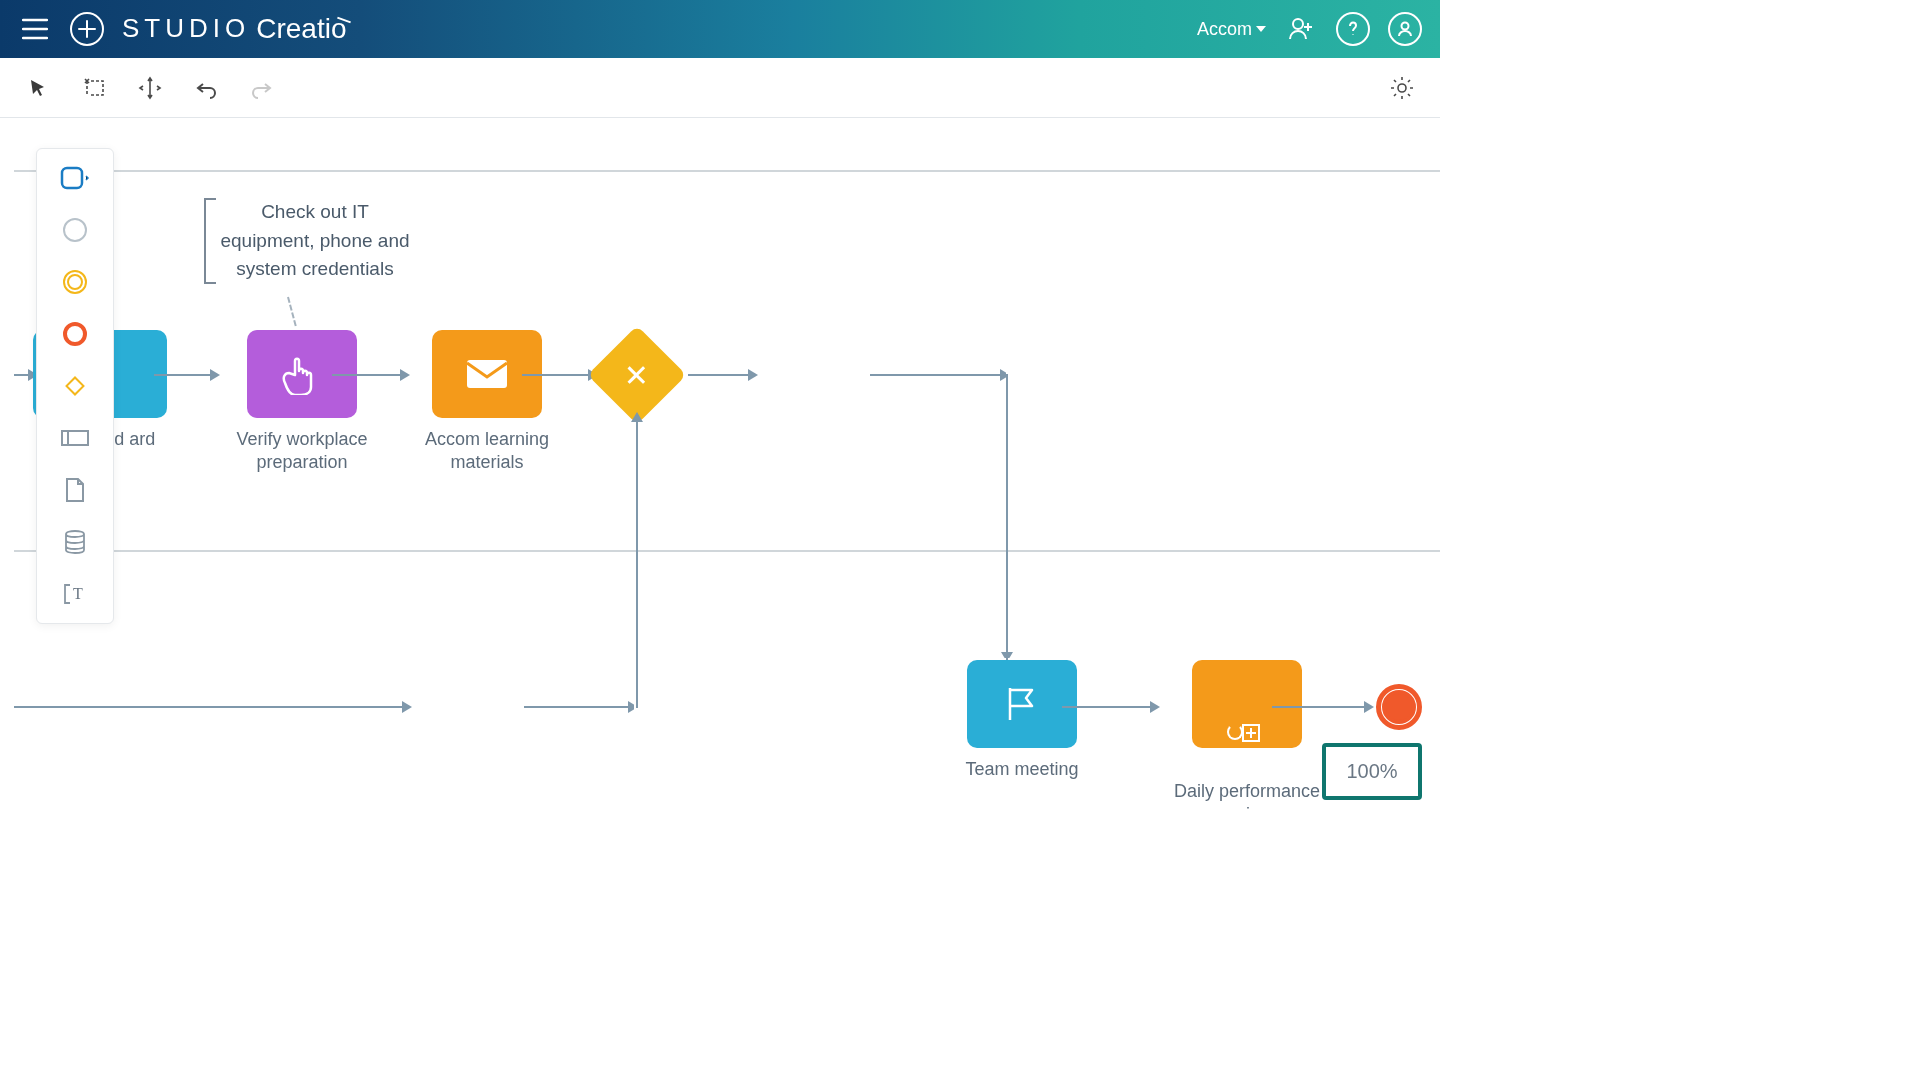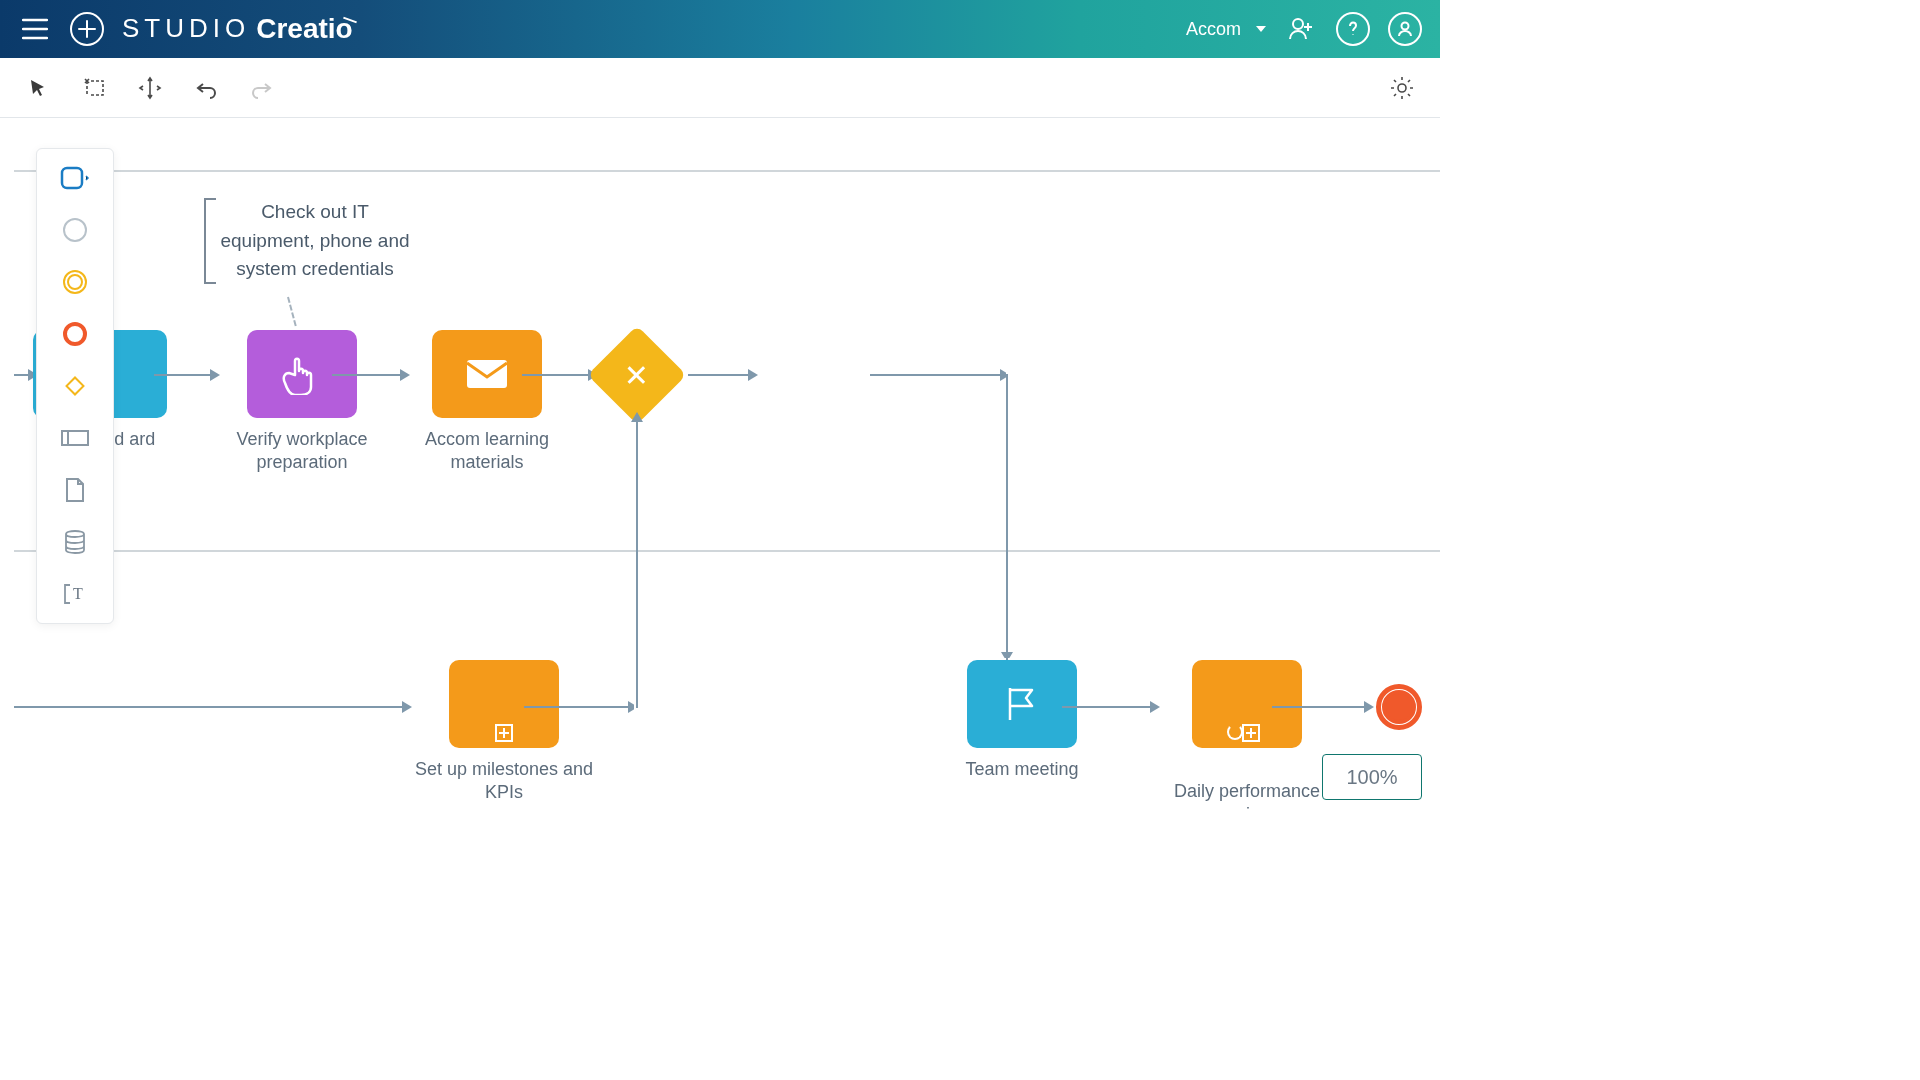--- a/index.html
+++ b/index.html
@@ -20,23 +20,23 @@
     color: #fff;
     padding: 0 18px;
     gap: 18px;
   }
   .menu-icon, .plus-btn, .hdr-icon {
     width: 34px; height: 34px; display:flex;align-items:center;justify-content:center;
   }
   .plus-btn { border:2px solid #fff; border-radius:50%; }
   .logo-wrap { flex:1; display:flex; justify-content:flex-start; }
   .logo-studio { font-size:26px; font-weight:400; letter-spacing:5px; }
-  .logo-creatio { font-size:28px; font-weight:700; margin-left:6px; position:relative;}
+  .logo-creatio { font-size:28px; font-weight:400; margin-left:6px; position:relative;}
   .logo-creatio::after { content:""; position:absolute; top:6px; right:-4px; width:14px; height:2px; background:#fff; transform:rotate(20deg);}
-  .dropdown { font-size:18px; display:flex; align-items:center; gap:15px; cursor:pointer;}
+  .dropdown { font-size:18px; display:flex; align-items:center; gap:4px; cursor:pointer;}
   .caret { width:0;height:0;border-left:5px solid transparent;border-right:5px solid transparent;border-top:6px solid #fff;}
   .hdr-icon svg { stroke:#fff; fill:none; stroke-width:2;}
   .hdr-icon { border:2px solid #fff; border-radius:50%;}
   
   .toolbar {
     height: 60px;
     border-bottom: 1px solid #e2e6ea;
     display:flex; align-items:center;
     padding: 0 24px;
     gap: 28px;
@@ -89,22 +89,22 @@
     border-left:2px solid #7a8896; padding-left:10px;
   }
   .annotation::before{content:"";position:absolute;left:0;top:0;width:10px;height:2px;background:#7a8896;}
   .annotation::after{content:"";position:absolute;left:0;bottom:0;width:10px;height:2px;background:#7a8896;}
   .conn-arrow { position:absolute; height:2px; background:#7f98ab; }
   .conn-arrow::after { content:""; position:absolute; right:-2px; top:-5px; width:0;height:0;border-top:6px solid transparent;border-bottom:6px solid transparent;border-left:10px solid #7f98ab;}
   .conn-v { position:absolute; width:2px; background:#7f98ab;}
   .conn-v.down-arrow::after{content:"";position:absolute;bottom:-2px;left:-5px;width:0;height:0;border-left:6px solid transparent;border-right:6px solid transparent;border-top:10px solid #7f98ab;}
   .conn-v.up-arrow::after{content:"";position:absolute;top:-2px;left:-5px;width:0;height:0;border-left:6px solid transparent;border-right:6px solid transparent;border-bottom:10px solid #7f98ab;}
   .zoom-box {
-    position:absolute; right:18px; bottom:10px; width:100px; height:46px;
-    border:1px solid #0f766e; border-radius:4px; display:flex;align-items:center;justify-content:center;
+    position:absolute; right:18px; bottom:10px; width:100px; height:57px;
+    border:4px solid #0f766e; border-radius:4px; display:flex;align-items:center;justify-content:center;
     font-size:20px; color:#6a7784; background:#fff;
   }
   .leader { position:absolute; border-top:2px dashed #a5b2bd; transform-origin:left center;}
   .sub-marker{position:absolute;bottom:6px;left:50%;transform:translateX(-50%);width:18px;height:18px;border:2px solid #fff;display:flex;align-items:center;justify-content:center;}
   .sub-marker::before,.sub-marker::after{content:"";position:absolute;background:#fff;}
   .sub-marker::before{width:10px;height:2px;}
   .sub-marker::after{width:2px;height:10px;}
   .loop-marker{position:absolute;bottom:8px;left:calc(50% - 20px);width:16px;height:16px;border:2px solid #fff;border-radius:50%;border-top-color:transparent;}
   .sub2{left:calc(50% + 4px);}
 </style>
@@ -288,26 +288,20 @@
 
 
   <div class="conn-arrow" style="left:870px; top:256px; width:138px;"></div>
 
   <div style="position:absolute;left:1006px;top:250px;width:14px;height:14px;background:#fff;"></div>
   <div class="conn-v down-arrow" style="left:1006px; top:256px; height:286px;"></div>
   <div style="position:absolute;left:1000px;top:540px;width:14px;height:14px;background:#fff;"></div>
 
   <div class="conn-arrow" style="left:14px; top:588px; width:396px;"></div>
 
-  <div style="position:absolute; left:414px; top:542px;" class="node-group">
-    <div class="node node-orange" style="position:relative;">
-      <div class="sub-marker"></div>
-    </div>
-    <div class="node-label" style="width:180px;">Set up milestones and KPIs</div>
-  </div>
 
   <div class="conn-arrow" style="left:524px; top:588px; width:112px;"></div>
   <div style="position:absolute;left:634px;top:582px;width:14px;height:14px;background:#fff;"></div>
   <div class="conn-v up-arrow" style="left:636px; top:296px; height:294px;"></div>
 
   <div class="conn-v" style="left:1006px; top:256px; height:332px;"></div>
 
   <div style="position:absolute;left:1000px;top:582px;width:0;height:0;border-left:6px solid transparent;border-right:6px solid transparent;border-top:10px solid #7f98ab;"></div>
 
   <div style="position:absolute; left:952px; top:542px;" class="node-group">

